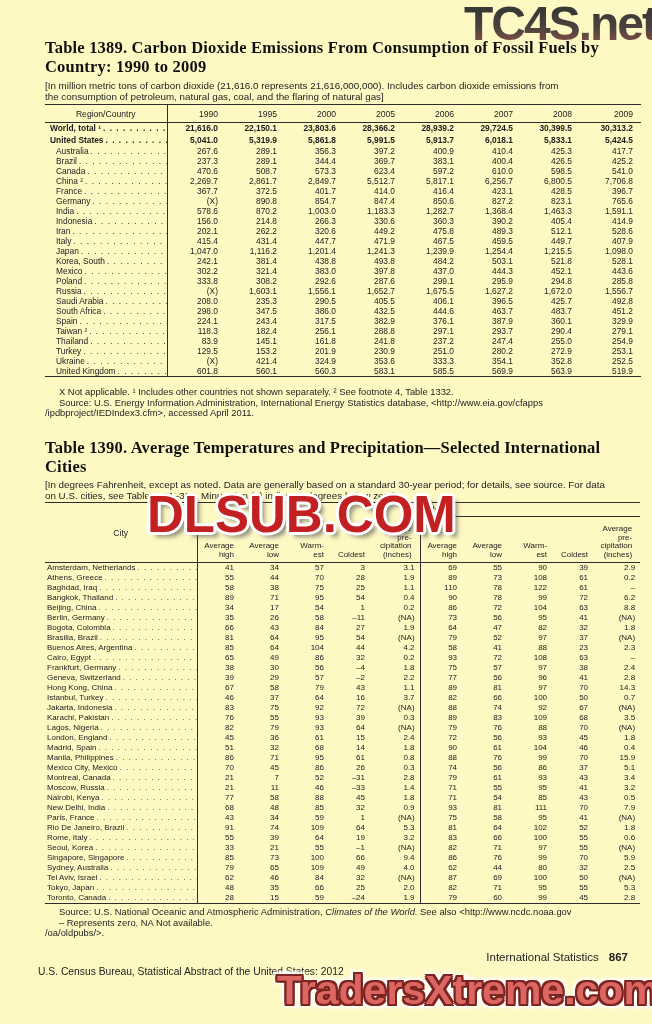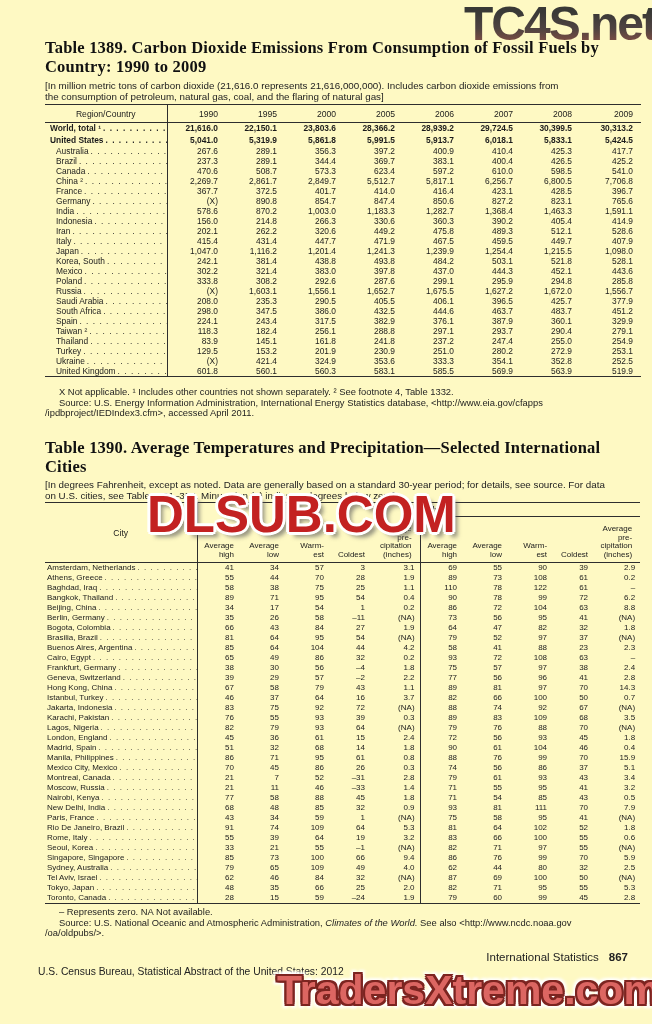--- a/index.html
+++ b/index.html
@@ -401,21 +401,21 @@
                 <span class="leader"></span>
               </div>
             </td>
             <td class="num">208.0</td>
             <td class="num">235.3</td>
             <td class="num">290.5</td>
             <td class="num">405.5</td>
             <td class="num">406.1</td>
             <td class="num">396.5</td>
             <td class="num">425.7</td>
-            <td class="num">377.9</td>
+            <td class="num">492.8</td>
           </tr>
           <tr class="cty">
             <td class="lbl">
               <div class="lblwrap">
                 <span class="lt">South Africa</span>
                 <span class="leader"></span>
               </div>
             </td>
             <td class="num">298.0</td>
             <td class="num">347.5</td>
@@ -1187,24 +1187,24 @@
             <td class="num">60</td>
             <td class="num">99</td>
             <td class="num">45</td>
             <td class="num">2.8</td>
           </tr>
         </tbody>
     </table>
   </div>
 
   <div class="block fnblock z2" style="top:907px;">
-    <div class="fn-ind">– Represents zero. NA Not available.</div>
     <div class="fn-ind">
       <span>Source: U.S. National Oceanic and Atmospheric Administration, </span><span class="ital">Climates of the World.</span><span> See also &lt;http://www.ncdc.noaa.gov</span>
     </div>
+    <div class="fn-ind">– Represents zero. NA Not available.</div>
     <div>/oa/oldpubs/&gt;.</div>
   </div>
 
   <div class="footer-right">
     <span>International Statistics</span><b>867</b>
   </div>
   <div class="footer-left">U.S. Census Bureau, Statistical Abstract of the United States: 2012</div>
 
 </div>
 

